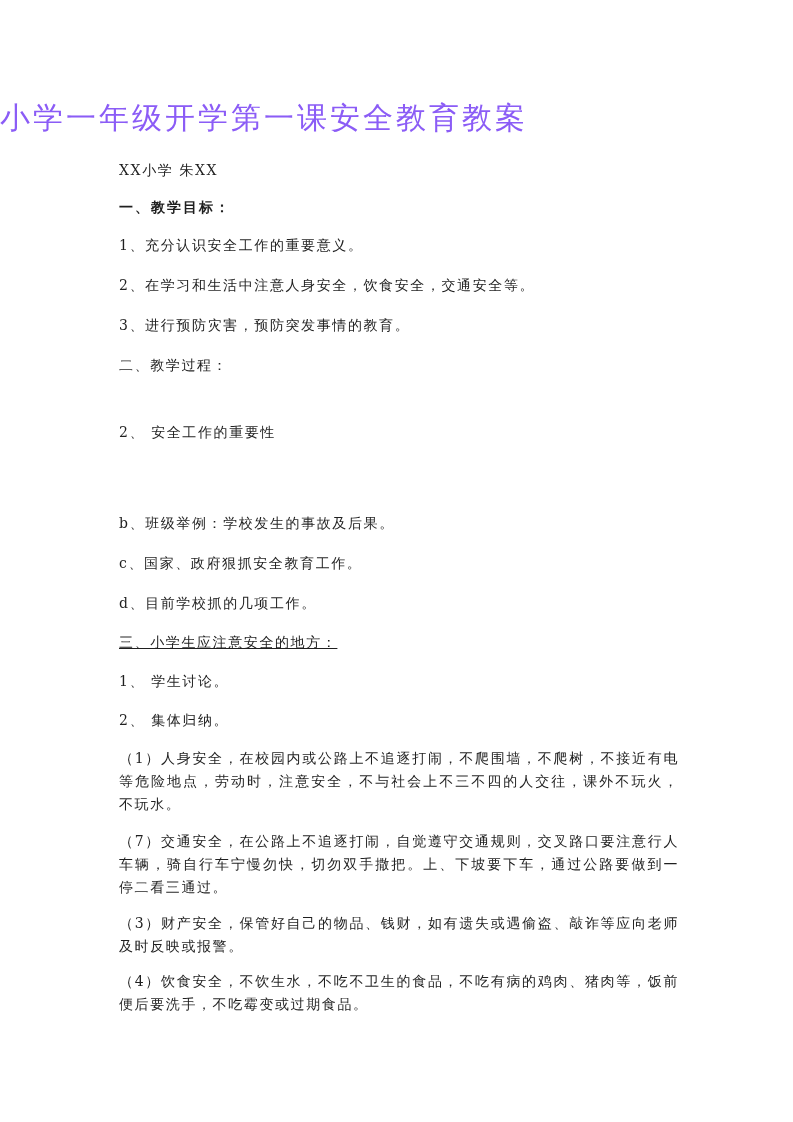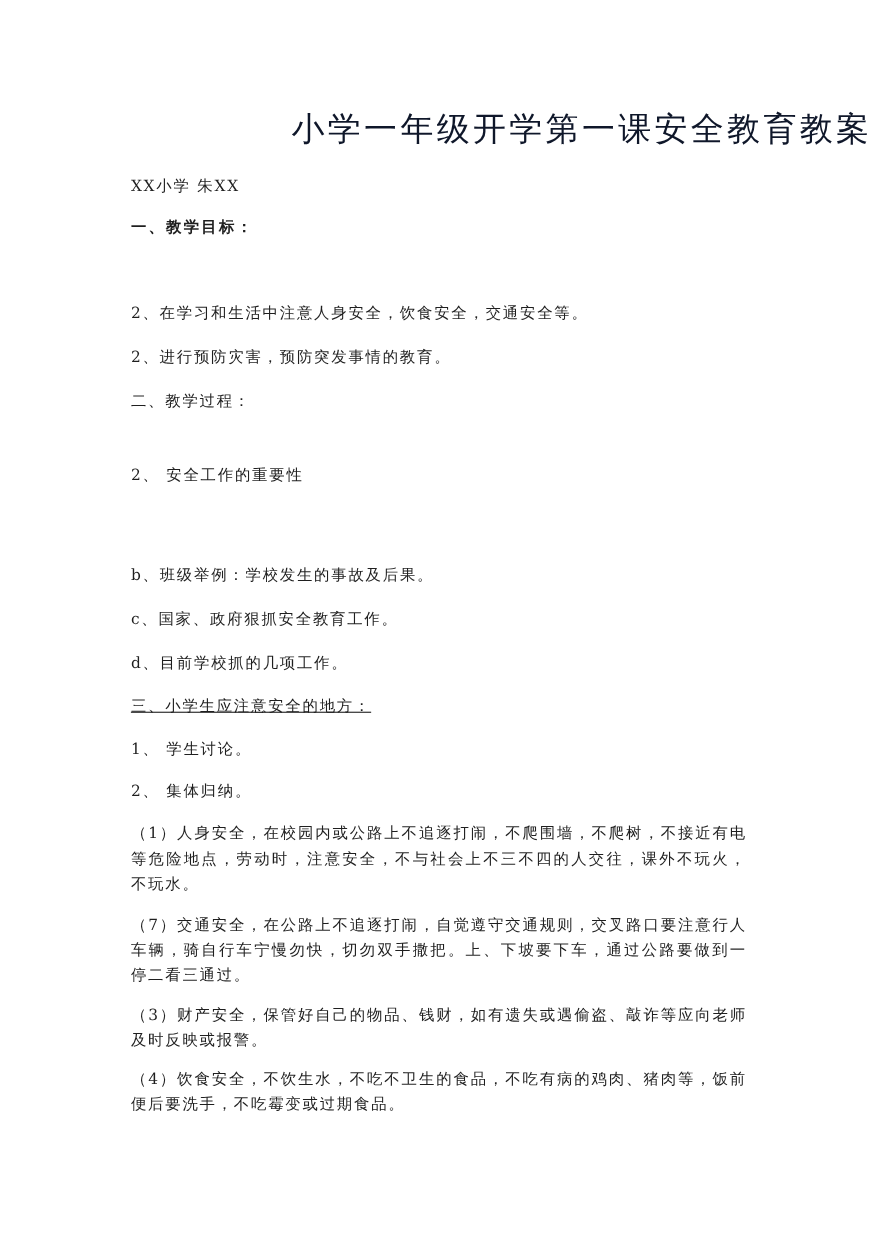--- a/index.html
+++ b/index.html
@@ -20,25 +20,25 @@
       left: 0; top: 0;
       width: 793px;
       height: 1122px;
       background: #ffffff;
     }
     .title {
       position: absolute;
       left: 0;
       top: 98px;
       width: 793px;
-      text-align: right;
+      text-align: left;
       font-size: 30px;
       line-height: 40px;
       letter-spacing: 3px;
-      color: #0f172a;
+      color: #8b5cf6;
       margin: 0;
       font-weight: normal;
     }
     .line {
       position: absolute;
       left: 119px;
       font-size: 14px;
       line-height: 20px;
       letter-spacing: 1.6px;
       color: #1f1f1f;
@@ -60,22 +60,23 @@
   </style>
 </head>
 <body>
 
 <div class="page">
   <h1 class="title">小学一年级开学第一课安全教育教案</h1>
 
   <p class="line" style="top:160px;text-align:right;">XX小学  朱XX</p>
 
   <p class="line bold" style="top:197px;">一、教学目标：</p>
+  <p class="line" style="top:235px;">1、充分认识安全工作的重要意义。</p>
   <p class="line" style="top:275px;">2、在学习和生活中注意人身安全，饮食安全，交通安全等。</p>
-  <p class="line" style="top:315px;">2、进行预防灾害，预防突发事情的教育。</p>
+  <p class="line" style="top:315px;">3、进行预防灾害，预防突发事情的教育。</p>
 
   <p class="line" style="top:355px;">二、教学过程：</p>
   <p class="line" style="top:422px;">2、  安全工作的重要性</p>
   <p class="line" style="top:513px;">b、班级举例：学校发生的事故及后果。</p>
   <p class="line" style="top:593px;">d、目前学校抓的几项工作。</p>
   <p class="line" style="top:553px;">c、国家、政府狠抓安全教育工作。</p>
 
   <p class="line" style="top:632px;text-decoration:underline;">三、小学生应注意安全的地方：</p>
   <p class="line" style="top:671px;">1、  学生讨论。</p>
   <p class="line" style="top:710px;">2、  集体归纳。</p>

